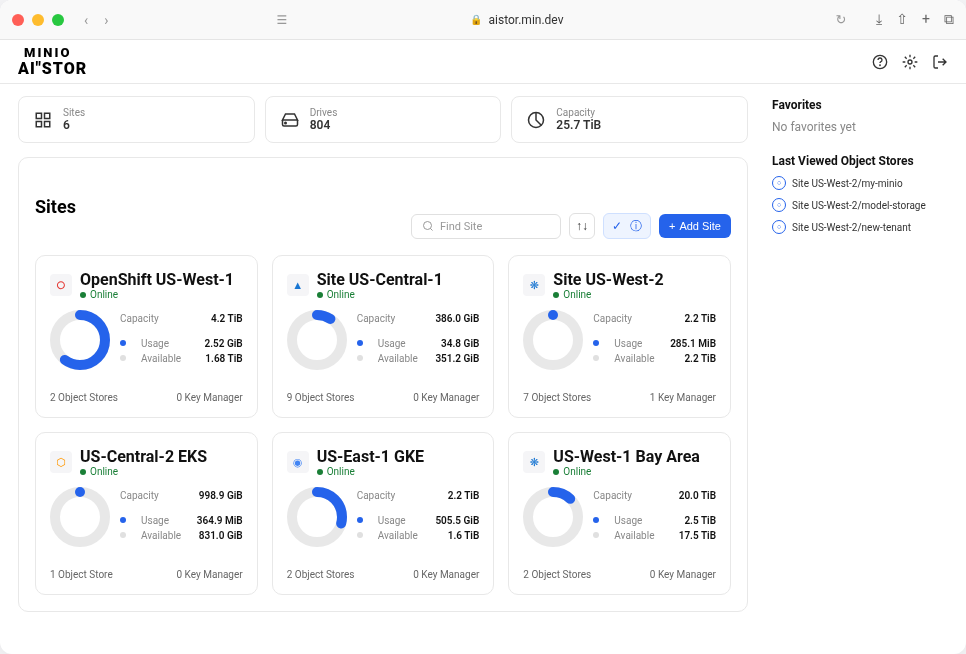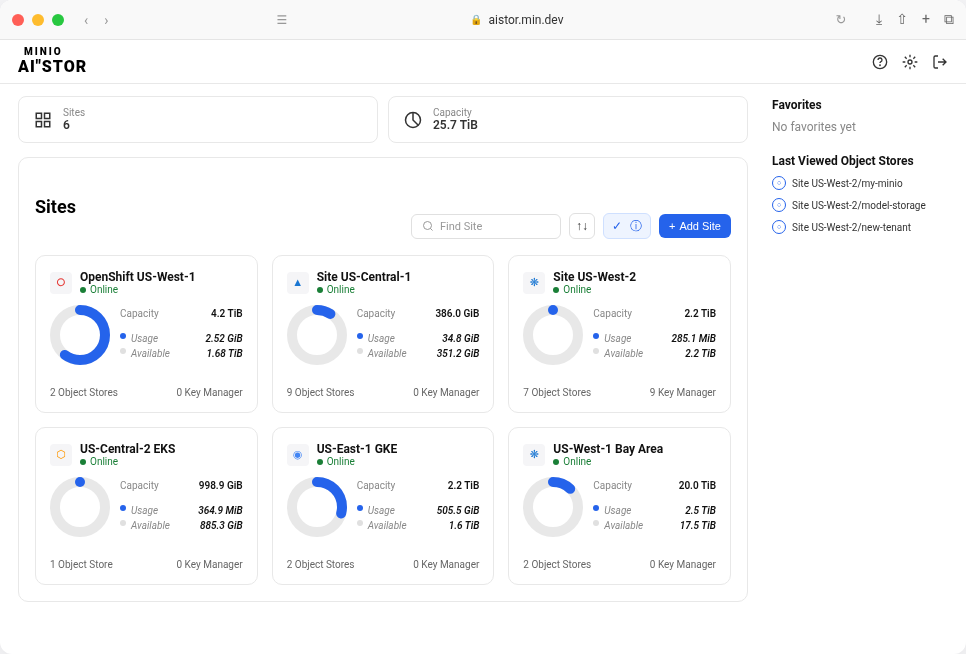--- a/index.html
+++ b/index.html
@@ -50,21 +50,21 @@
     .browser-right-icons { margin-left: auto; display: flex; gap: 14px; color: #666; font-size: 14px; }
     
     .app-header {
       height: 44px;
       display: flex;
       align-items: center;
       padding: 0 18px;
       border-bottom: 1px solid #e8e8e8;
     }
     .logo { font-weight: 900; font-size: 16px; letter-spacing: 1px; color: #000; }
-    .logo-sub { font-size: 10px; display: block; line-height: 1; letter-spacing: 2px; padding-left: 6px; }
+    .logo-sub { font-size: 13px; display: block; line-height: 1; letter-spacing: 2px; padding-left: 6px; }
     .header-actions { margin-left: auto; display: flex; gap: 14px; color: #333; }
     
     .content-wrapper {
       display: flex;
       flex: 1;
       overflow: hidden;
     }
     .main-content {
       flex: 1;
       padding: 12px 18px;
@@ -158,34 +158,34 @@
       height: 22px;
       border-radius: 4px;
       background: #f5f5f7;
       display: flex;
       align-items: center;
       justify-content: center;
       font-size: 11px;
       flex-shrink: 0;
     }
     .site-card-titles { flex: 1; min-width: 0; }
-    .site-name { font-size: 12px; font-weight: 700; color: #111; white-space: nowrap; overflow: hidden; text-overflow: ellipsis;}
+    .site-name { font-size: 16px; font-weight: 700; color: #111; white-space: nowrap; overflow: hidden; text-overflow: ellipsis;}
     .site-status { font-size: 10px; color: #1a7f37; display: flex; align-items: center; gap: 4px; }
     .site-status::before { content: ""; width: 6px; height: 6px; border-radius: 50%; background: #1a7f37; }
     
     .site-body { display: flex; gap: 10px; margin-top: 10px; align-items: center; }
     .donut-wrap { width: 60px; height: 60px; flex-shrink: 0; }
     .donut { width: 60px; height: 60px; }
     .donut-bg { fill: none; stroke: #e8e8e8; stroke-width: 10; }
     .donut-fg { fill: none; stroke: #2563eb; stroke-width: 10; stroke-linecap: round; }
     
     .site-metrics { flex: 1; font-size: 10px; }
     .cap-row { display: flex; justify-content: space-between; color: #888; margin-bottom: 14px; }
     .cap-row .val { color: #111; font-weight: 600; }
-    .metric-row { display: flex; gap: 5px; margin-bottom: 4px; justify-content: space-between; font-style: italic; }
+    .metric-row { display: flex; align-items: center; gap: 15px; margin-bottom: 4px; justify-content: space-between; }
     .metric-row .dot { width: 6px; height: 6px; border-radius: 50%; flex-shrink: 0; }
     .metric-row .lbl { color: #888; flex: 1; }
     .metric-row .val { color: #111; font-weight: 600; }
     
     .site-footer {
       display: flex;
       justify-content: space-between;
       margin-top: 12px;
       padding-top: 10px;
       font-size: 10px;
@@ -289,20 +289,33 @@
               </svg>
             </div>
     <div>
       <div class="stat-label">Sites</div>
       <div class="stat-value">6</div>
     </div>
           </div>
           <div class="stat-card">
     <div class="stat-icon">
               <svg width="18" height="18" viewBox="0 0 24 24" fill="none" stroke="currentColor" stroke-width="2">
+                <path d="M22 12H2l4-8h12l4 8z"></path>
+                <path d="M2 12v6a2 2 0 0 0 2 2h16a2 2 0 0 0 2-2v-6"></path>
+                <circle cx="6" cy="16" r="1" fill="currentColor"></circle>
+              </svg>
+            </div>
+    <div>
+      <div class="stat-label">Drives</div>
+      <div class="stat-value">804</div>
+    </div>
+          </div>
+          <div class="stat-card">
+    <div class="stat-icon">
+              <svg width="18" height="18" viewBox="0 0 24 24" fill="none" stroke="currentColor" stroke-width="2">
                 <circle cx="12" cy="12" r="10"></circle>
                 <path d="M12 2v10l7 7"></path>
               </svg>
             </div>
     <div>
       <div class="stat-label">Capacity</div>
       <div class="stat-value">25.7 TiB</div>
     </div>
           </div>
         </div>
@@ -431,21 +444,21 @@
         </div>
         <div class="metric-row">
           <span class="dot" style="background:#e0e0e0"></span>
           <span class="lbl">Available</span>
           <span class="val">2.2 TiB</span>
         </div>
       </div>
     </div>
     <div class="site-footer">
       <span>7 Object Stores</span>
-      <span>9 Key Manager</span>
+      <span>1 Key Manager</span>
     </div>
             </div>
             <div class="site-card">
     <div class="site-card-header">
       <div class="site-icon" style="color:#ff9800">⬡</div>
       <div class="site-card-titles">
         <div class="site-name">US-Central-2 EKS</div>
         <div class="site-status">Online</div>
       </div>
     </div>
@@ -462,21 +475,21 @@
           <span class="val">998.9 GiB</span>
         </div>
         <div class="metric-row">
           <span class="dot" style="background:#2563eb"></span>
           <span class="lbl">Usage</span>
           <span class="val">364.9 MiB</span>
         </div>
         <div class="metric-row">
           <span class="dot" style="background:#e0e0e0"></span>
           <span class="lbl">Available</span>
-          <span class="val">885.3 GiB</span>
+          <span class="val">831.0 GiB</span>
         </div>
       </div>
     </div>
     <div class="site-footer">
       <span>1 Object Store</span>
       <span>0 Key Manager</span>
     </div>
             </div>
             <div class="site-card">
     <div class="site-card-header">

